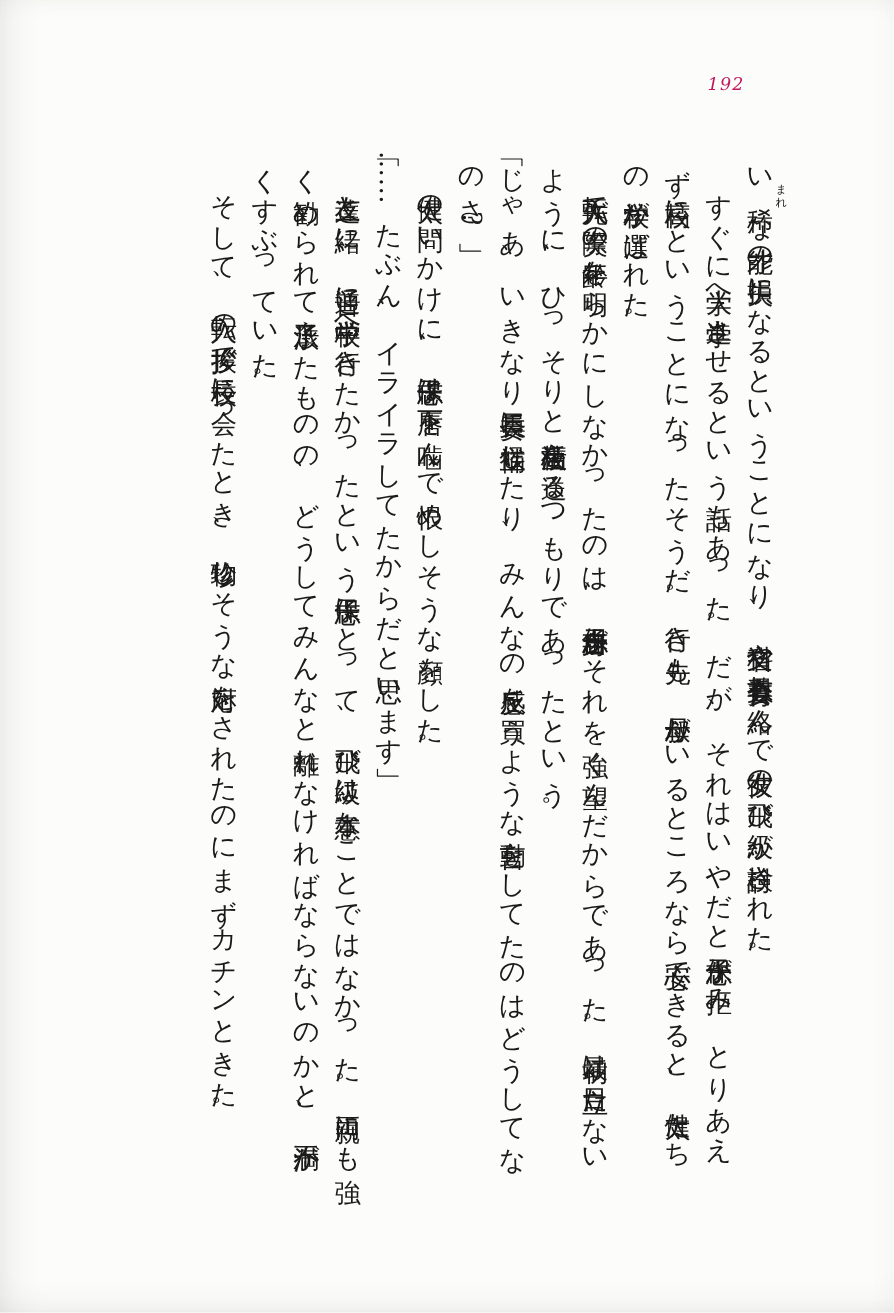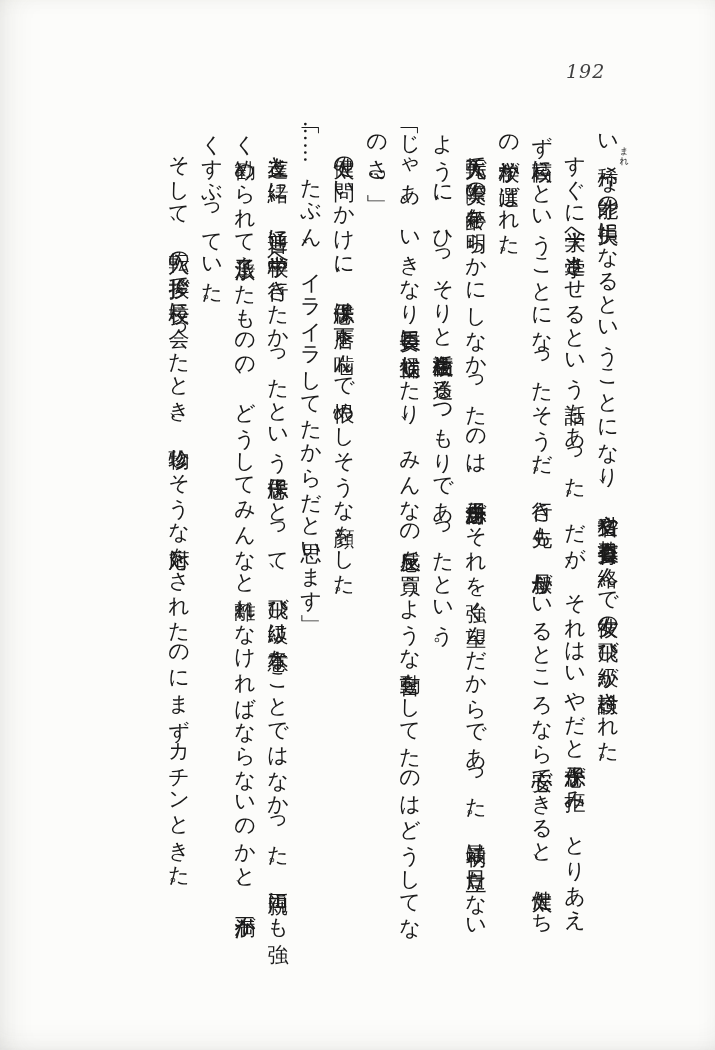--- a/index.html
+++ b/index.html
@@ -21,24 +21,24 @@
     box-shadow:
       inset 22px 0 36px -26px rgba(60,60,55,0.18),
       inset -14px 0 30px -24px rgba(60,60,55,0.10),
       inset 0 -20px 34px -26px rgba(60,60,55,0.14),
       inset 0 16px 30px -26px rgba(60,60,55,0.08);
   }
   .page-number {
     position: absolute;
     left: 566px;
     top: 60px;
-    font-size: 19px;
+    font-size: 14px;
     font-style: italic;
     letter-spacing: 1px;
-    color: #404040;
+    color: #be185d;
   }
   .text-block {
     position: absolute;
     top: 120px;
     right: 86px;
     height: 818px;
     writing-mode: vertical-rl;
     text-orientation: mixed;
     font-size: 21px;
     line-height: 33px;

